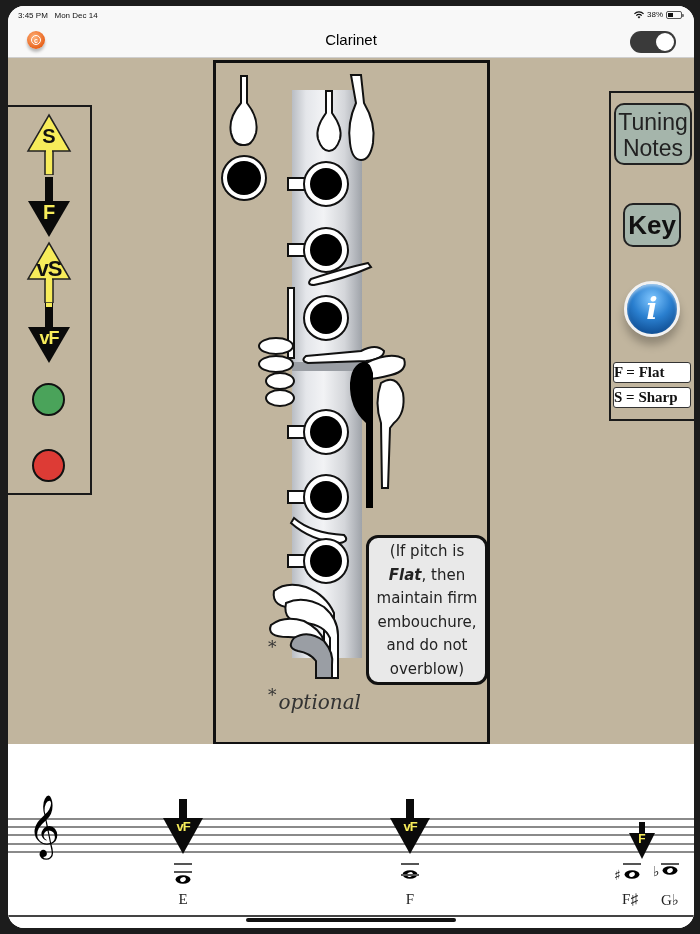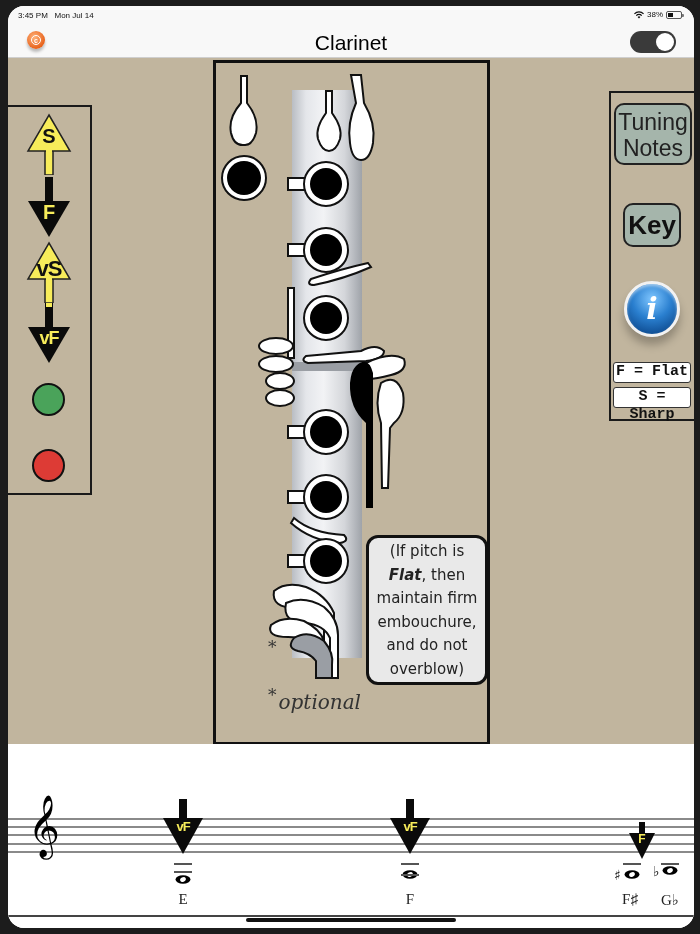--- a/index.html
+++ b/index.html
@@ -14,21 +14,21 @@
     
     .status-bar { position: absolute; left: 0; top: 0; width: 686px; height: 22px; background: #f8f8f8; font-size: 8px; color: #111; }
     .status-time { position: absolute; left: 10px; top: 5px; font-family: "Liberation Sans", sans-serif; }
     .status-right { position: absolute; right: 12px; top: 4px; display: flex; align-items: center; gap: 3px; font-family: "Liberation Sans", sans-serif; justify-content: flex-end; }
     .battery { width: 16px; height: 8px; border: 1px solid #555; border-radius: 2px; position: relative; }
     .battery::before { content: ""; position: absolute; left: 1px; top: 1px; width: 5px; height: 4px; background: #111; }
     .battery::after { content: ""; position: absolute; right: -3px; top: 2px; width: 2px; height: 3px; background: #777; border-radius: 0 1px 1px 0; }
 
     
     .nav-bar { position: absolute; left: 0; top: 22px; width: 686px; height: 30px; background: #f8f8f8; border-bottom: 1px solid #cfcfcf; }
-    .nav-title { position: absolute; left: 0; right: 0; top: 3px; text-align: center; font-family: "Liberation Sans", sans-serif; font-size: 21px; color: #000; }
+    .nav-title { position: absolute; left: 0; right: 0; top: 3px; text-align: center; font-family: "Liberation Sans", sans-serif; font-size: 15px; color: #000; }
     .copyright-icon {
       position: absolute; left: 19px; top: 3px; width: 18px; height: 18px; border-radius: 50%;
       background: radial-gradient(circle at 40% 35%, #ffb27a, #e8631c 70%);
       box-shadow: 0 3px 3px rgba(0,0,0,0.25);
       color: #fff; font-size: 9px; font-weight: bold; text-align: center; line-height: 18px;
       font-family: "Liberation Sans", sans-serif;
     }
     .copyright-icon span { display: inline-block; width: 10px; height: 10px; line-height: 9px; border: 1px solid #fff; border-radius: 50%; font-size: 7px; vertical-align: middle; margin-top: -2px; }
     .toggle { position: absolute; left: 622px; top: 3px; width: 46px; height: 22px; border-radius: 11px; background: #3a3a3a; cursor: pointer; }
     .toggle-knob { position: absolute; right: 2px; top: 2px; width: 18px; height: 18px; border-radius: 50%; background: #fff; }
@@ -44,21 +44,21 @@
 
     
     .right-panel { position: absolute; left: 601px; top: 33px; width: 86px; height: 330px; border: 2px solid #1a1a1a; border-right: none; background: #c1b59e; }
     .tuning-btn { position: absolute; left: 3px; top: 10px; width: 78px; height: 62px; border: 2px solid #222; border-radius: 10px; background: #a5b5ab; text-align: center; font-family: "Liberation Sans", sans-serif; font-size: 23px; line-height: 26px; color: #222; padding-top: 4px; cursor: pointer; }
     .key-btn { position: absolute; left: 12px; top: 110px; width: 58px; height: 44px; border: 2px solid #222; border-radius: 10px; background: #a5b5ab; text-align: center; font-family: "Liberation Sans", sans-serif; font-weight: bold; font-size: 26px; line-height: 40px; color: #111; cursor: pointer; }
     .info-btn { position: absolute; left: 13px; top: 188px; width: 56px; height: 56px; border-radius: 50%;
       background: radial-gradient(circle at 50% 30%, #7fc6ff 0%, #2a7fcf 45%, #0d4a8f 85%);
       border: 3px solid #f2f2f2; box-shadow: 0 8px 8px rgba(0,0,0,0.25), inset 0 2px 3px rgba(255,255,255,0.5);
       text-align: center; cursor: pointer; }
     .info-btn span { font-family: "DejaVu Serif", serif; font-style: italic; font-weight: bold; font-size: 30px; color: #fff; line-height: 50px; }
-    .legend-box { position: absolute; left: 2px; width: 78px; height: 21px; border: 1.5px solid #333; border-radius: 3px; background: #fff; text-align: center; font-family: Liberation Mono, monospace; font-weight: bold; font-size: 15px; line-height: 18px; color: #111; }
+    .legend-box { position: absolute; left: 2px; width: 78px; height: 21px; border: 1.5px solid #333; border-radius: 3px; background: #fff; text-align: left; font-family: Liberation Serif, serif; font-weight: bold; font-size: 15px; line-height: 18px; color: #111; }
 
     
     .fingering { position: absolute; left: 205px; top: 2px; width: 277px; height: 685px; border: 3px solid #111; background: #c1b59e; }
     .fingering svg { position: absolute; left: 0; top: 0; }
     .tip-box { position: absolute; left: 150px; top: 451px; width: 122px; height: 150px; border: 3px solid #111; border-radius: 12px; background: #e9e9e9; text-align: center; font-family: "DejaVu Sans", sans-serif; font-size: 15px; line-height: 23.5px; color: #222; padding-top: 2px; margin-top: 21px; }
     .tip-box b { font-style: italic; }
     .optional-label { position: absolute; left: 52px; top: 622px; font-family: "DejaVu Serif", serif; font-style: italic; font-size: 20px; color: #333; }
     .optional-label .ast { font-style: normal; font-size: 17px; vertical-align: 8px; margin-right: 2px; }
     .ast-mark { position: absolute; left: 52px; top: 574px; font-family: "DejaVu Serif", serif; font-size: 17px; color: #333; }
 
@@ -73,21 +73,21 @@
     .staff-bottom-rule { position: absolute; left: 0; top: 171px; width: 686px; height: 2px; background: #444; }
     .home-indicator { position: absolute; left: 238px; top: 174px; width: 210px; height: 4px; border-radius: 2px; background: #111; }
   </style>
 </head>
 <body>
 
 <div class="screen">
 
   <div class="status-bar">
     <span class="status-time">
-      <span>3:45 PM</span>&nbsp;&nbsp;&nbsp;<span>Mon Jul 14</span>
+      <span>3:45 PM</span>&nbsp;&nbsp;&nbsp;<span>Mon Dec 14</span>
     </span>
     <span class="status-right">
       <svg width="10" height="8" viewBox="0 0 10 8">
         <path d="M5 7.5 L3.6 6 A2 2 0 0 1 6.4 6 Z" fill="#111"></path>
         <path d="M1.8 4.2 A4.5 4.5 0 0 1 8.2 4.2 L7.3 5.1 A3.2 3.2 0 0 0 2.7 5.1 Z" fill="#111"></path>
         <path d="M0 2.4 A7 7 0 0 1 10 2.4 L9.1 3.3 A5.7 5.7 0 0 0 0.9 3.3 Z" fill="#111"></path>
       </svg>
       <span>38%</span>
       <span class="battery"></span>
     </span>

